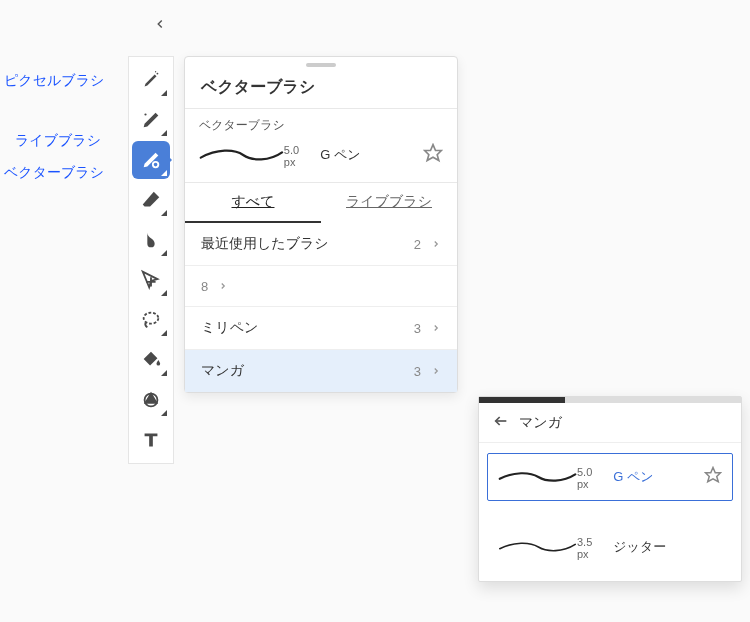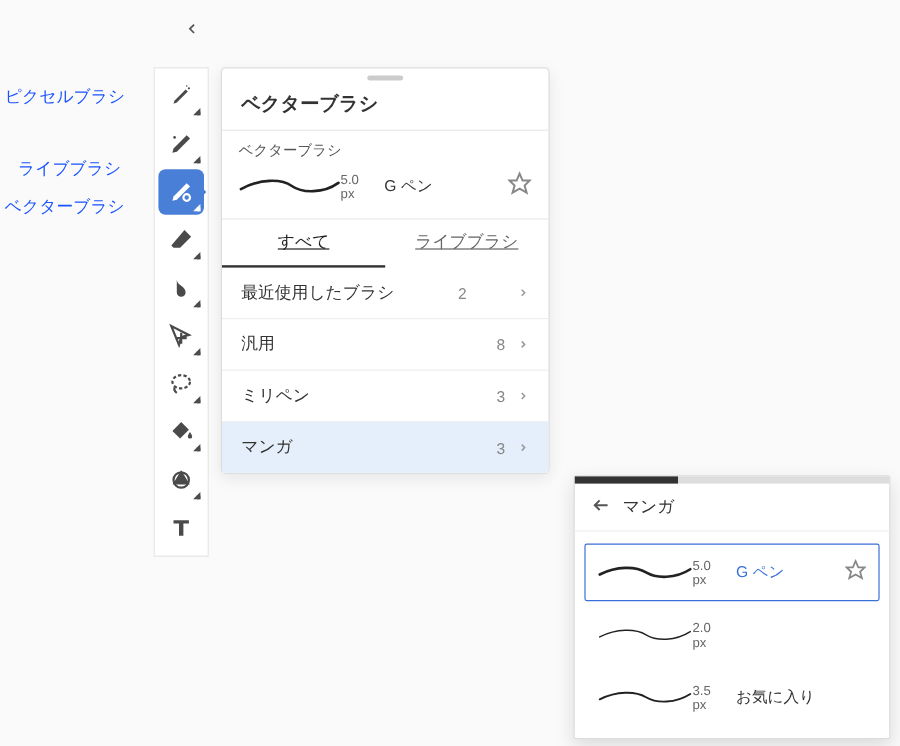--- a/index.html
+++ b/index.html
@@ -157,21 +157,21 @@
     .cat-list { }
     .cat-item {
       display: flex;
       align-items: center;
       padding: 12px 16px;
       border-top: 1px solid #eee;
       cursor: pointer;
       font-size: 14px;
       color: #333;
     }
-    .cat-item:first-child { border-top: none; gap: 32px; }
+    .cat-item:first-child { border-top: none; }
     .cat-item.highlighted {
       background: #e5effb;
     }
     .cat-label { flex: 1; }
     .cat-count { color: #888; margin-right: 10px; font-size: 13px; }
     .chev { color: #999; }
     .subpanel {
       position: absolute;
       left: 478px;
       top: 396px;
@@ -317,21 +317,20 @@
 
   <div class="cat-list">
     <div class="cat-item">
       <span class="cat-label">最近使用したブラシ</span>
       <span class="cat-count">2</span>
       <span class="chev"><svg width="10" height="10" viewBox="0 0 24 24" fill="none" stroke="currentColor" stroke-width="3">
             <polyline points="9 18 15 12 9 6"></polyline>
           </svg></span>
     </div>
     <div class="cat-item">
-      <span class="cat-label">汎用</span>
       <span class="cat-count">8</span>
       <span class="chev"><svg width="10" height="10" viewBox="0 0 24 24" fill="none" stroke="currentColor" stroke-width="3">
             <polyline points="9 18 15 12 9 6"></polyline>
           </svg></span>
     </div>
     <div class="cat-item">
       <span class="cat-label">ミリペン</span>
       <span class="cat-count">3</span>
       <span class="chev"><svg width="10" height="10" viewBox="0 0 24 24" fill="none" stroke="currentColor" stroke-width="3">
             <polyline points="9 18 15 12 9 6"></polyline>
@@ -370,30 +369,24 @@
         <div class="brush-size">5.0 px</div>
       </div>
       <div class="brush-row-name">G ペン</div>
       <div class="star">
         <svg width="18" height="18" viewBox="0 0 24 24" fill="none" stroke="#888" stroke-width="2">
             <polygon points="12 2 15 9 22 9 17 14 19 21 12 17 5 21 7 14 2 9 9 9"></polygon>
           </svg>
       </div>
     </div>
     <div class="brush-row">
-      <div class="brush-preview">
-        <svg width="90" height="16" viewBox="0 0 90 16">
-            <path d="M2 10 C 18 2, 36 2, 46 8 C 56 14, 74 14, 88 5" stroke="#222" stroke-width="1.4" fill="none" stroke-linecap="round"></path>
-          </svg>
-        <div class="brush-size">2.0 px</div>
-      </div>
     </div>
     <div class="brush-row">
       <div class="brush-preview">
         <svg width="90" height="16" viewBox="0 0 90 16">
             <path d="M2 10 C 18 2, 36 2, 46 8 C 56 14, 74 14, 88 5" stroke="#222" stroke-width="1.8" fill="none" stroke-linecap="round"></path>
           </svg>
         <div class="brush-size">3.5 px</div>
       </div>
-      <div class="brush-row-name">お気に入り</div>
+      <div class="brush-row-name">ジッター</div>
     </div>
   </div>
 </div>
 
 </body></html>

